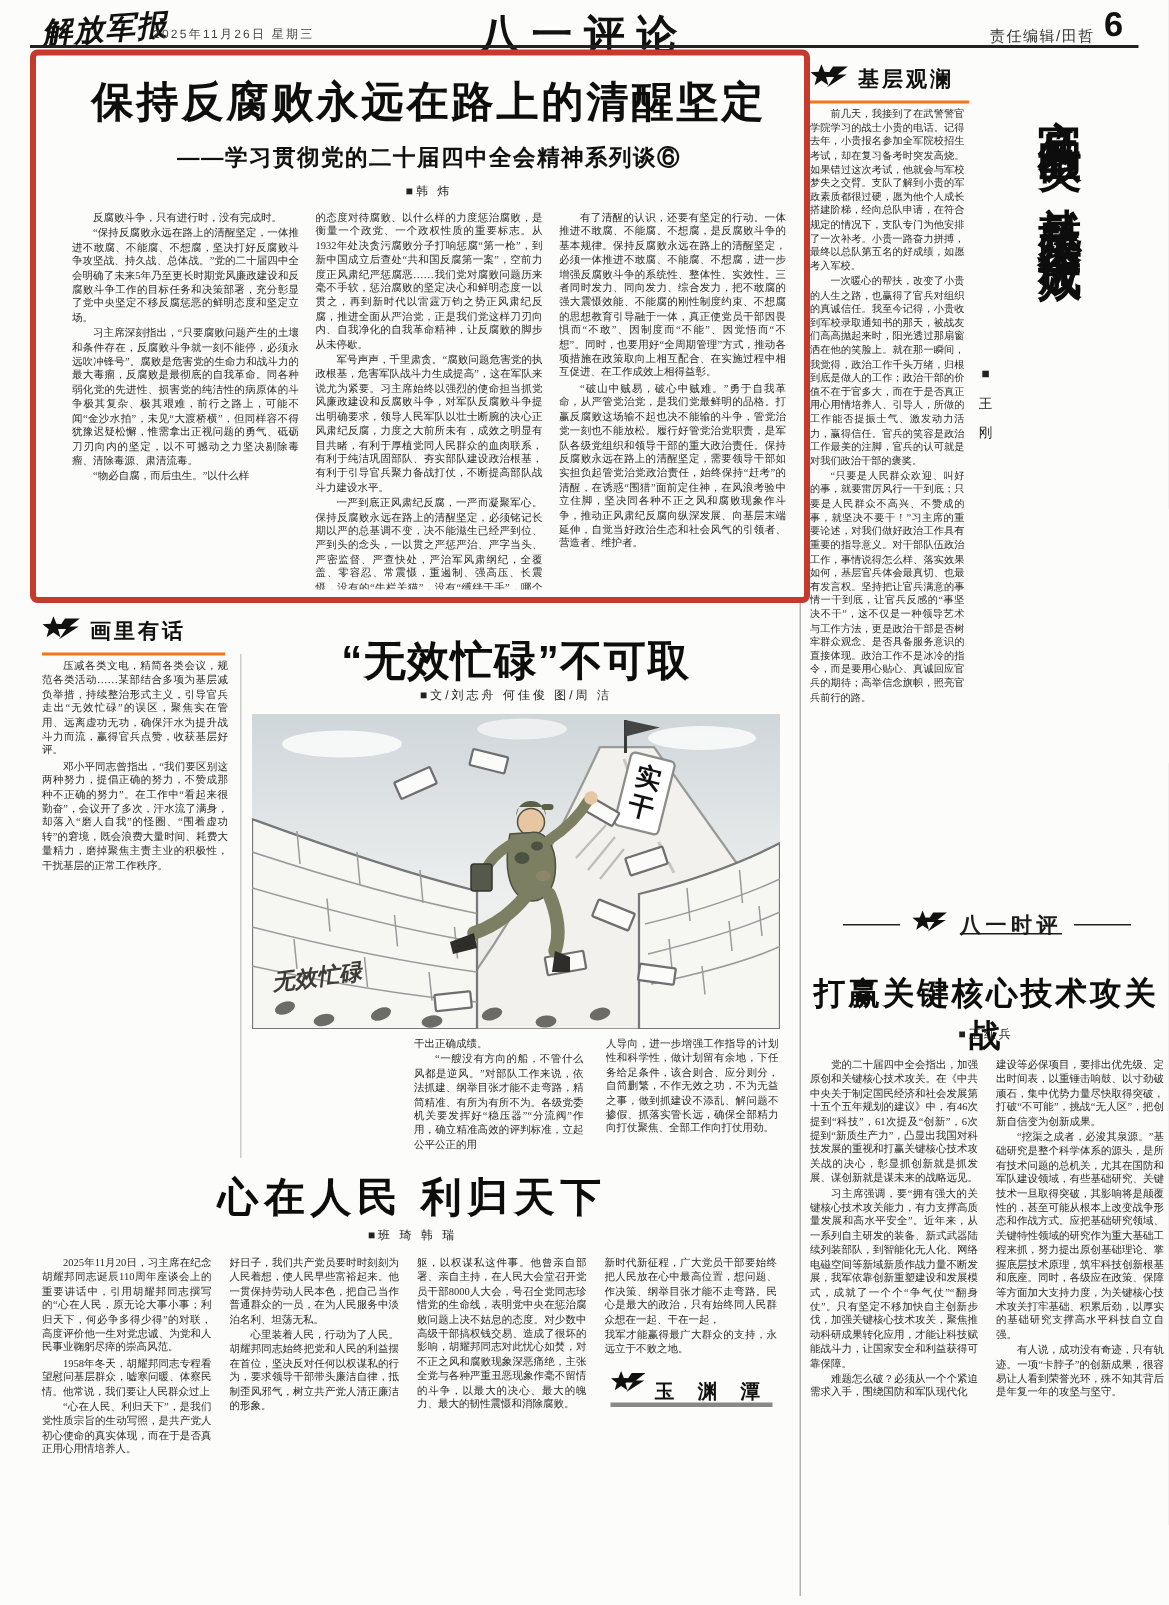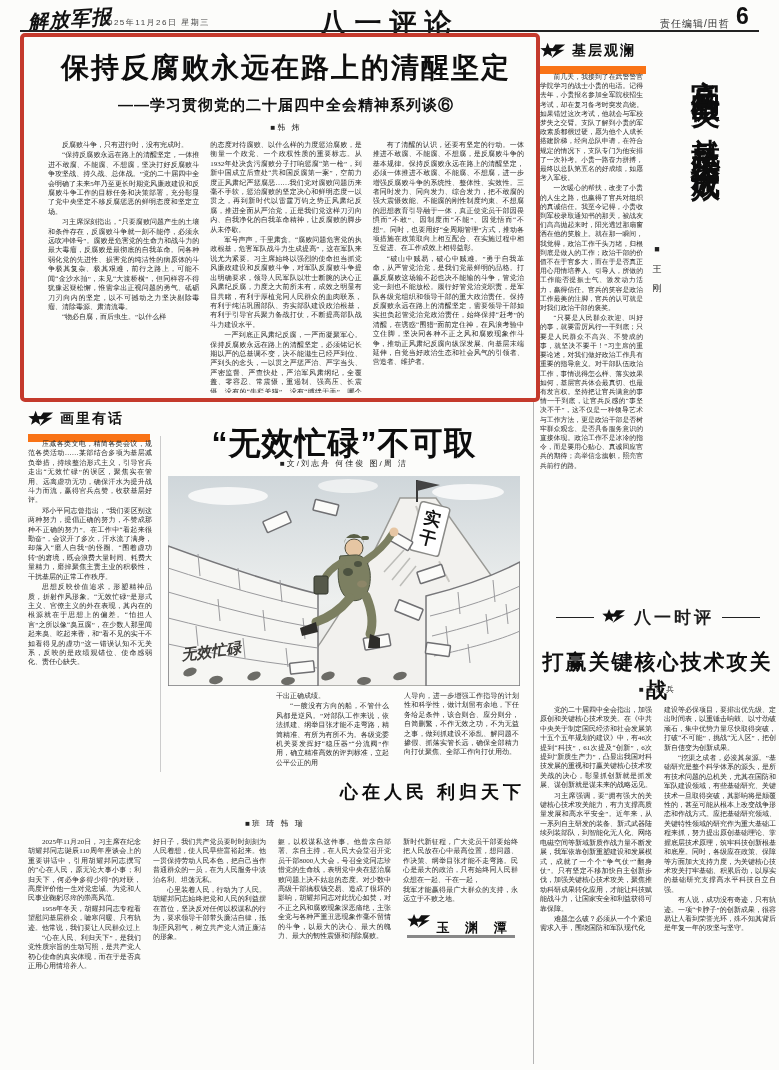--- a/index.html
+++ b/index.html
@@ -28,32 +28,32 @@
   .cols{display:flex;gap:11px;}
   .cols>div{flex:1;}
   
   .ccly{width:140px;margin:0 auto 5px auto;}
   .ccly-top{height:34px;background:linear-gradient(180deg,#c9ced4 0%,#eceef0 55%,#dfe2e4 100%);
             display:flex;align-items:center;justify-content:center;border:1px solid #9aa0a6;border-bottom:none;}
   .ccly-top span{font-weight:900;font-size:19px;letter-spacing:3px;color:#0c0c0c;text-shadow:0 0 2px #fff,0 0 1px #fff;}
   .ccly-bar{height:13px;background:#3c4147;display:flex;align-items:center;justify-content:center;}
   .ccly-bar span{color:#f2f2f2;font-size:6.5px;letter-spacing:5px;}
   
-  .sec-head{display:flex;gap:6px;border-bottom:8px solid #f97316;padding-bottom:3px;}
+  .sec-head{display:flex;align-items:center;gap:6px;border-bottom:2px solid #f97316;padding-bottom:3px;}
   .sec-head .lbl{font-weight:900;font-size:14px;letter-spacing:2px;color:#111;}
   
   .v-title{writing-mode:vertical-rl;text-orientation:upright;font-weight:900;font-size:29px;
            letter-spacing:5px;color:#0d0d0d;}
   .v-author{writing-mode:vertical-rl;text-orientation:upright;font-size:9px;letter-spacing:4px;color:#222;}
   
   .rule-row{display:flex;align-items:center;justify-content:center;gap:8px;}
   .rule-row .rl{height:1.5px;background:#222;width:38px;}
   .mid-title{font-size:21px;font-weight:900;letter-spacing:2px;text-align:center;color:#0e0e0e;}
-  .cartoon-title{font-size:32px;font-weight:900;letter-spacing:1px;text-align:center;color:#0d0d0d;}
-  .bottom-title{font-size:18px;font-weight:900;letter-spacing:4px;text-align:right;color:#0d0d0d;}
+  .cartoon-title{font-size:28px;font-weight:900;letter-spacing:1px;text-align:center;color:#0d0d0d;}
+  .bottom-title{font-size:27px;font-weight:900;letter-spacing:4px;text-align:center;color:#0d0d0d;}
   
   .sig{display:flex;align-items:flex-end;gap:6px;margin:8px auto 0 auto;width:108px;
        border-bottom:3px solid #888;padding-bottom:3px;}
   .sig .lbl{font-weight:900;font-size:13px;letter-spacing:6px;color:#111;}
   .note{font-size:7px;text-align:right;color:#2a2a2a;}
 </style>
 </head>
 <body>
 
 <div class="page">
@@ -112,21 +112,21 @@
 
 
   <div class="abs rule-row" style="left:540px;top:606px;width:236px;">
     <span class="rl"></span>
     <span>
       <svg width="24" height="16" viewBox="0 0 34 22">
           <polygon points="10,1 12.6,7.6 19.6,7.9 14.1,12.3 16,19.2 10,15.2 4,19.2 5.9,12.3 0.4,7.9 7.4,7.6" fill="#111"></polygon>
           <path d="M20 3 L33 3 L24 10 L32 10 L15 21 L21 12 L14 12 Z" fill="#111"></path>
         </svg>
     </span>
-    <span class="lbl hei" style="font-weight:900;font-size:17px;letter-spacing:3px;">八一时评</span>
+    <span class="lbl hei" style="font-weight:900;font-size:14px;letter-spacing:3px;text-decoration:underline;">八一时评</span>
     <span class="rl"></span>
   </div>
 
   <div class="abs mid-title hei" style="left:536px;top:648px;width:243px;">打赢关键核心技术攻关战</div>
   <div class="abs byline hei" style="left:536px;top:684px;width:243px;">■王红兵</div>
 
   <div class="abs body-txt" style="left:540px;top:706px;width:112px;height:358px;">
     <p>党的二十届四中全会指出，加强原创和关键核心技术攻关。在《中共中央关于制定国民经济和社会发展第十五个五年规划的建议》中，有46次提到“科技”，61次提及“创新”，6次提到“新质生产力”，凸显出我国对科技发展的重视和打赢关键核心技术攻关战的决心，彰显抓创新就是抓发展、谋创新就是谋未来的战略远见。</p>
     <p>习主席强调，要“拥有强大的关键核心技术攻关能力，有力支撑高质量发展和高水平安全”。近年来，从一系列自主研发的装备、新式武器陆续列装部队，到智能化无人化、网络电磁空间等新域新质作战力量不断发展，我军依靠创新重塑建设和发展模式，成就了一个个“争气仗”“翻身仗”。只有坚定不移加快自主创新步伐，加强关键核心技术攻关，聚焦推动科研成果转化应用，才能让科技赋能战斗力，让国家安全和利益获得可靠保障。</p>
     <p>难题怎么破？必须从一个个紧迫需求入手，围绕国防和军队现代化</p>
@@ -142,21 +142,20 @@
       <svg width="26" height="17" viewBox="0 0 34 22">
           <polygon points="10,1 12.6,7.6 19.6,7.9 14.1,12.3 16,19.2 10,15.2 4,19.2 5.9,12.3 0.4,7.9 7.4,7.6" fill="#111"></polygon>
           <path d="M20 3 L33 3 L24 10 L32 10 L15 21 L21 12 L14 12 Z" fill="#111"></path>
         </svg>
     </span>
     <span class="lbl hei">画里有话</span>
   </div>
   <div class="abs body-txt" style="left:28px;top:440px;width:124px;height:332px;">
     <p>压减各类文电，精简各类会议，规范各类活动……某部结合多项为基层减负举措，持续整治形式主义，引导官兵走出“无效忙碌”的误区，聚焦实在管用、远离虚功无功，确保汗水为提升战斗力而流，赢得官兵点赞，收获基层好评。</p>
     <p>邓小平同志曾指出，“我们要区别这两种努力，提倡正确的努力，不赞成那种不正确的努力”。在工作中“看起来很勤奋”，会议开了多次，汗水流了满身，却落入“磨人自我”的怪圈、“围着虚功转”的窘境，既会浪费大量时间、耗费大量精力，磨掉聚焦主责主业的积极性，干扰基层的正常工作秩序。</p>
-    <p>思想反映价值追求，形塑精神品质，折射作风形象。“无效忙碌”是形式主义、官僚主义的外在表现，其内在的根源就在于思想上的偏差。“怕担人言”之所以像“臭豆腐”，在少数人那里闻起来臭、吃起来香，和“看不见的实干不如看得见的虚功”这一错误认知不无关系，反映的是政绩观错位、使命感弱化、责任心缺失。</p>
   </div>
   <div class="abs vline" style="left:160px;top:436px;height:336px;background:#ccc;"></div>
 
   <div class="abs cartoon-title hei" style="left:168px;top:422px;width:352px;">“无效忙碌”不可取</div>
   <div class="abs byline hei" style="left:168px;top:458px;width:352px;">■文/刘志舟  何佳俊  图/周  洁</div>
 
   <div class="abs" style="left:168px;top:476px;width:352px;height:210px;">
     <svg width="352" height="210" viewBox="0 0 352 210">
       <defs>
         <linearGradient id="sky" x1="0" y1="0" x2="0" y2="1">
@@ -242,21 +241,21 @@
   </div>
   <div class="abs body-txt" style="left:404px;top:692px;width:115px;height:84px;">
     <p class="noind">人导向，进一步增强工作指导的计划性和科学性，做计划留有余地，下任务给足条件，该合则合、应分则分，自简删繁，不作无效之功，不为无益之事，做到抓建设不添乱、解问题不掺假、抓落实管长远，确保全部精力向打仗聚焦、全部工作向打仗用劲。</p>
   </div>
 
   <div class="abs bottom-title hei" style="left:25px;top:780px;width:500px;">心在人民  利归天下</div>
   <div class="abs byline hei" style="left:25px;top:818px;width:500px;">■班  琦  韩  瑞</div>
 
   <div class="abs body-txt" style="left:28px;top:838px;width:113px;height:228px;">
     <p>2025年11月20日，习主席在纪念胡耀邦同志诞辰110周年座谈会上的重要讲话中，引用胡耀邦同志撰写的“心在人民，原无论大事小事；利归天下，何必争多得少得”的对联，高度评价他一生对党忠诚、为党和人民事业鞠躬尽瘁的崇高风范。</p>
-    <p>1958年冬天，胡耀邦同志专程看望慰问基层群众，嘘寒问暖、只有轨迹。他常说，我们要让人民群众过上</p>
+    <p>1958年冬天，胡耀邦同志专程看望慰问基层群众，嘘寒问暖、体察民情。他常说，我们要让人民群众过上</p>
     <p>“心在人民、利归天下”，是我们党性质宗旨的生动写照，是共产党人初心使命的真实体现，而在于是否真正用心用情培养人。</p>
   </div>
   <div class="abs body-txt" style="left:153px;top:838px;width:113px;height:228px;">
     <p class="noind">好日子，我们共产党员要时时刻刻为人民着想，使人民早些富裕起来。他一贯保持劳动人民本色，把自己当作普通群众的一员，在为人民服务中淡泊名利、坦荡无私。</p>
     <p>心里装着人民，行动为了人民。胡耀邦同志始终把党和人民的利益摆在首位，坚决反对任何以权谋私的行为，要求领导干部带头廉洁自律，抵制歪风邪气，树立共产党人清正廉洁的形象。</p>
   </div>
   <div class="abs body-txt" style="left:278px;top:838px;width:113px;height:228px;">
     <p class="noind">躯，以权谋私这件事。他曾亲自部署、亲自主持，在人民大会堂召开党员干部8000人大会，号召全党同志珍惜党的生命线，表明党中央在惩治腐败问题上决不姑息的态度。对少数中高级干部搞权钱交易、造成了很坏的影响，胡耀邦同志对此忧心如焚，对不正之风和腐败现象深恶痛绝，主张全党与各种严重丑恶现象作毫不留情的斗争，以最大的决心、最大的魄力、最大的韧性震慑和消除腐败。</p>
   </div>
   <div class="abs body-txt" style="left:403px;top:838px;width:115px;height:228px;">

